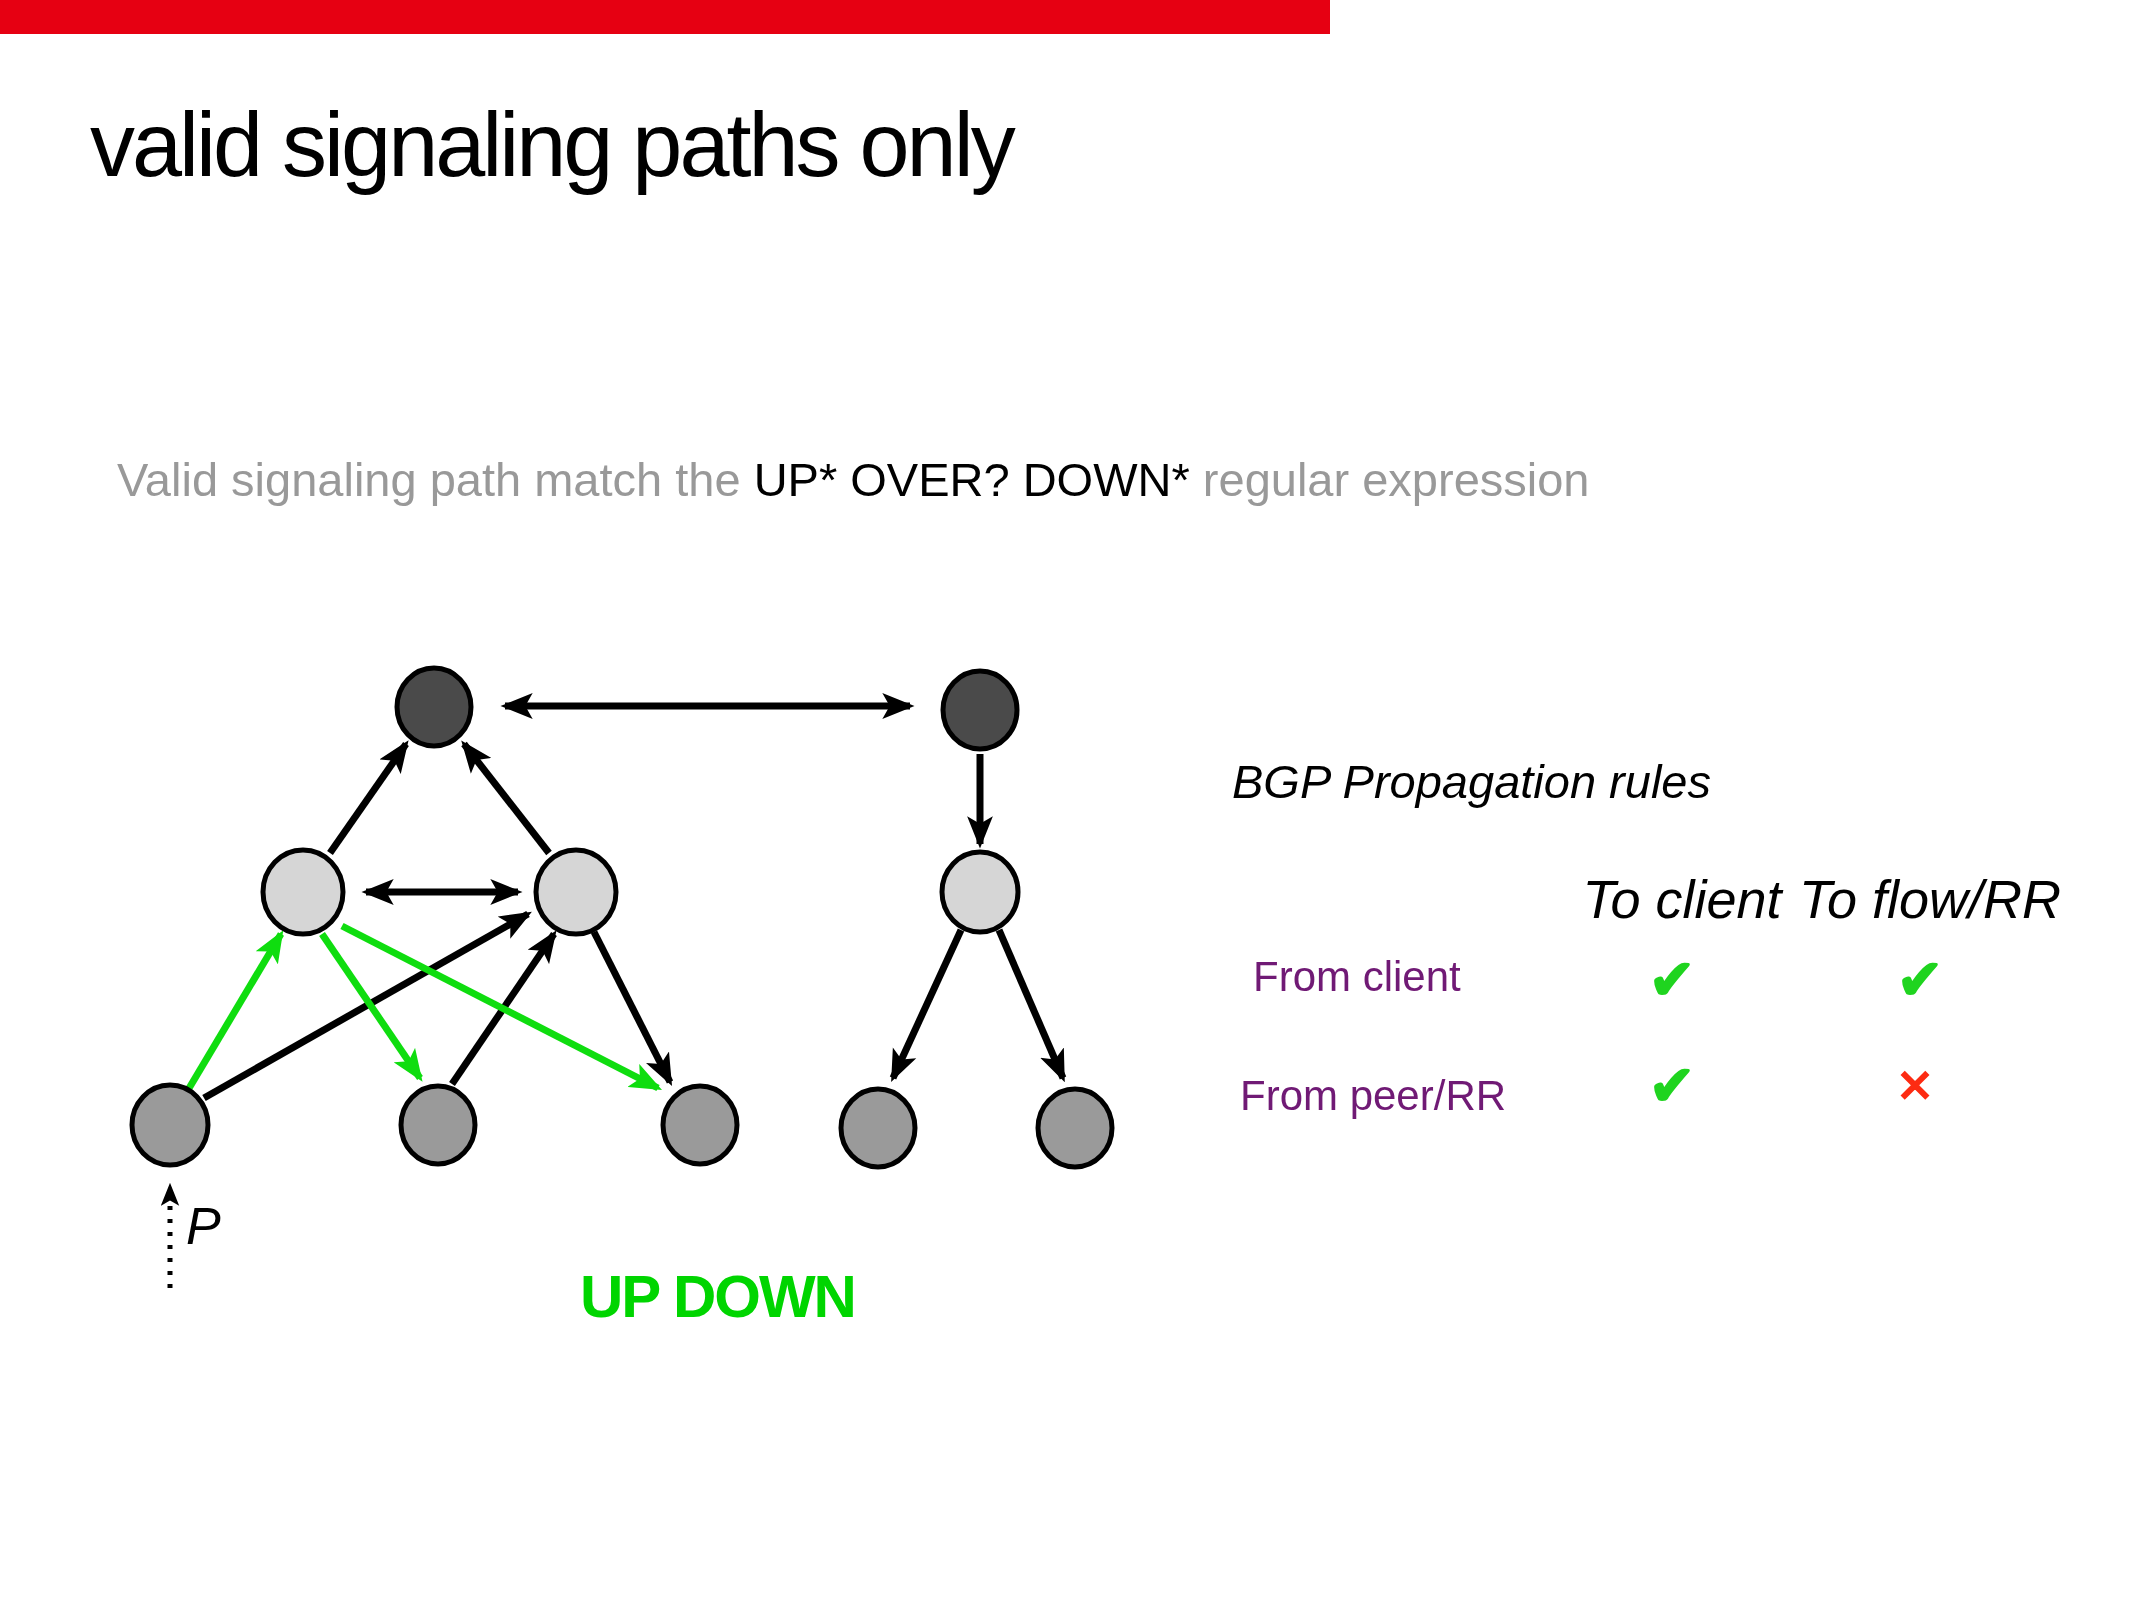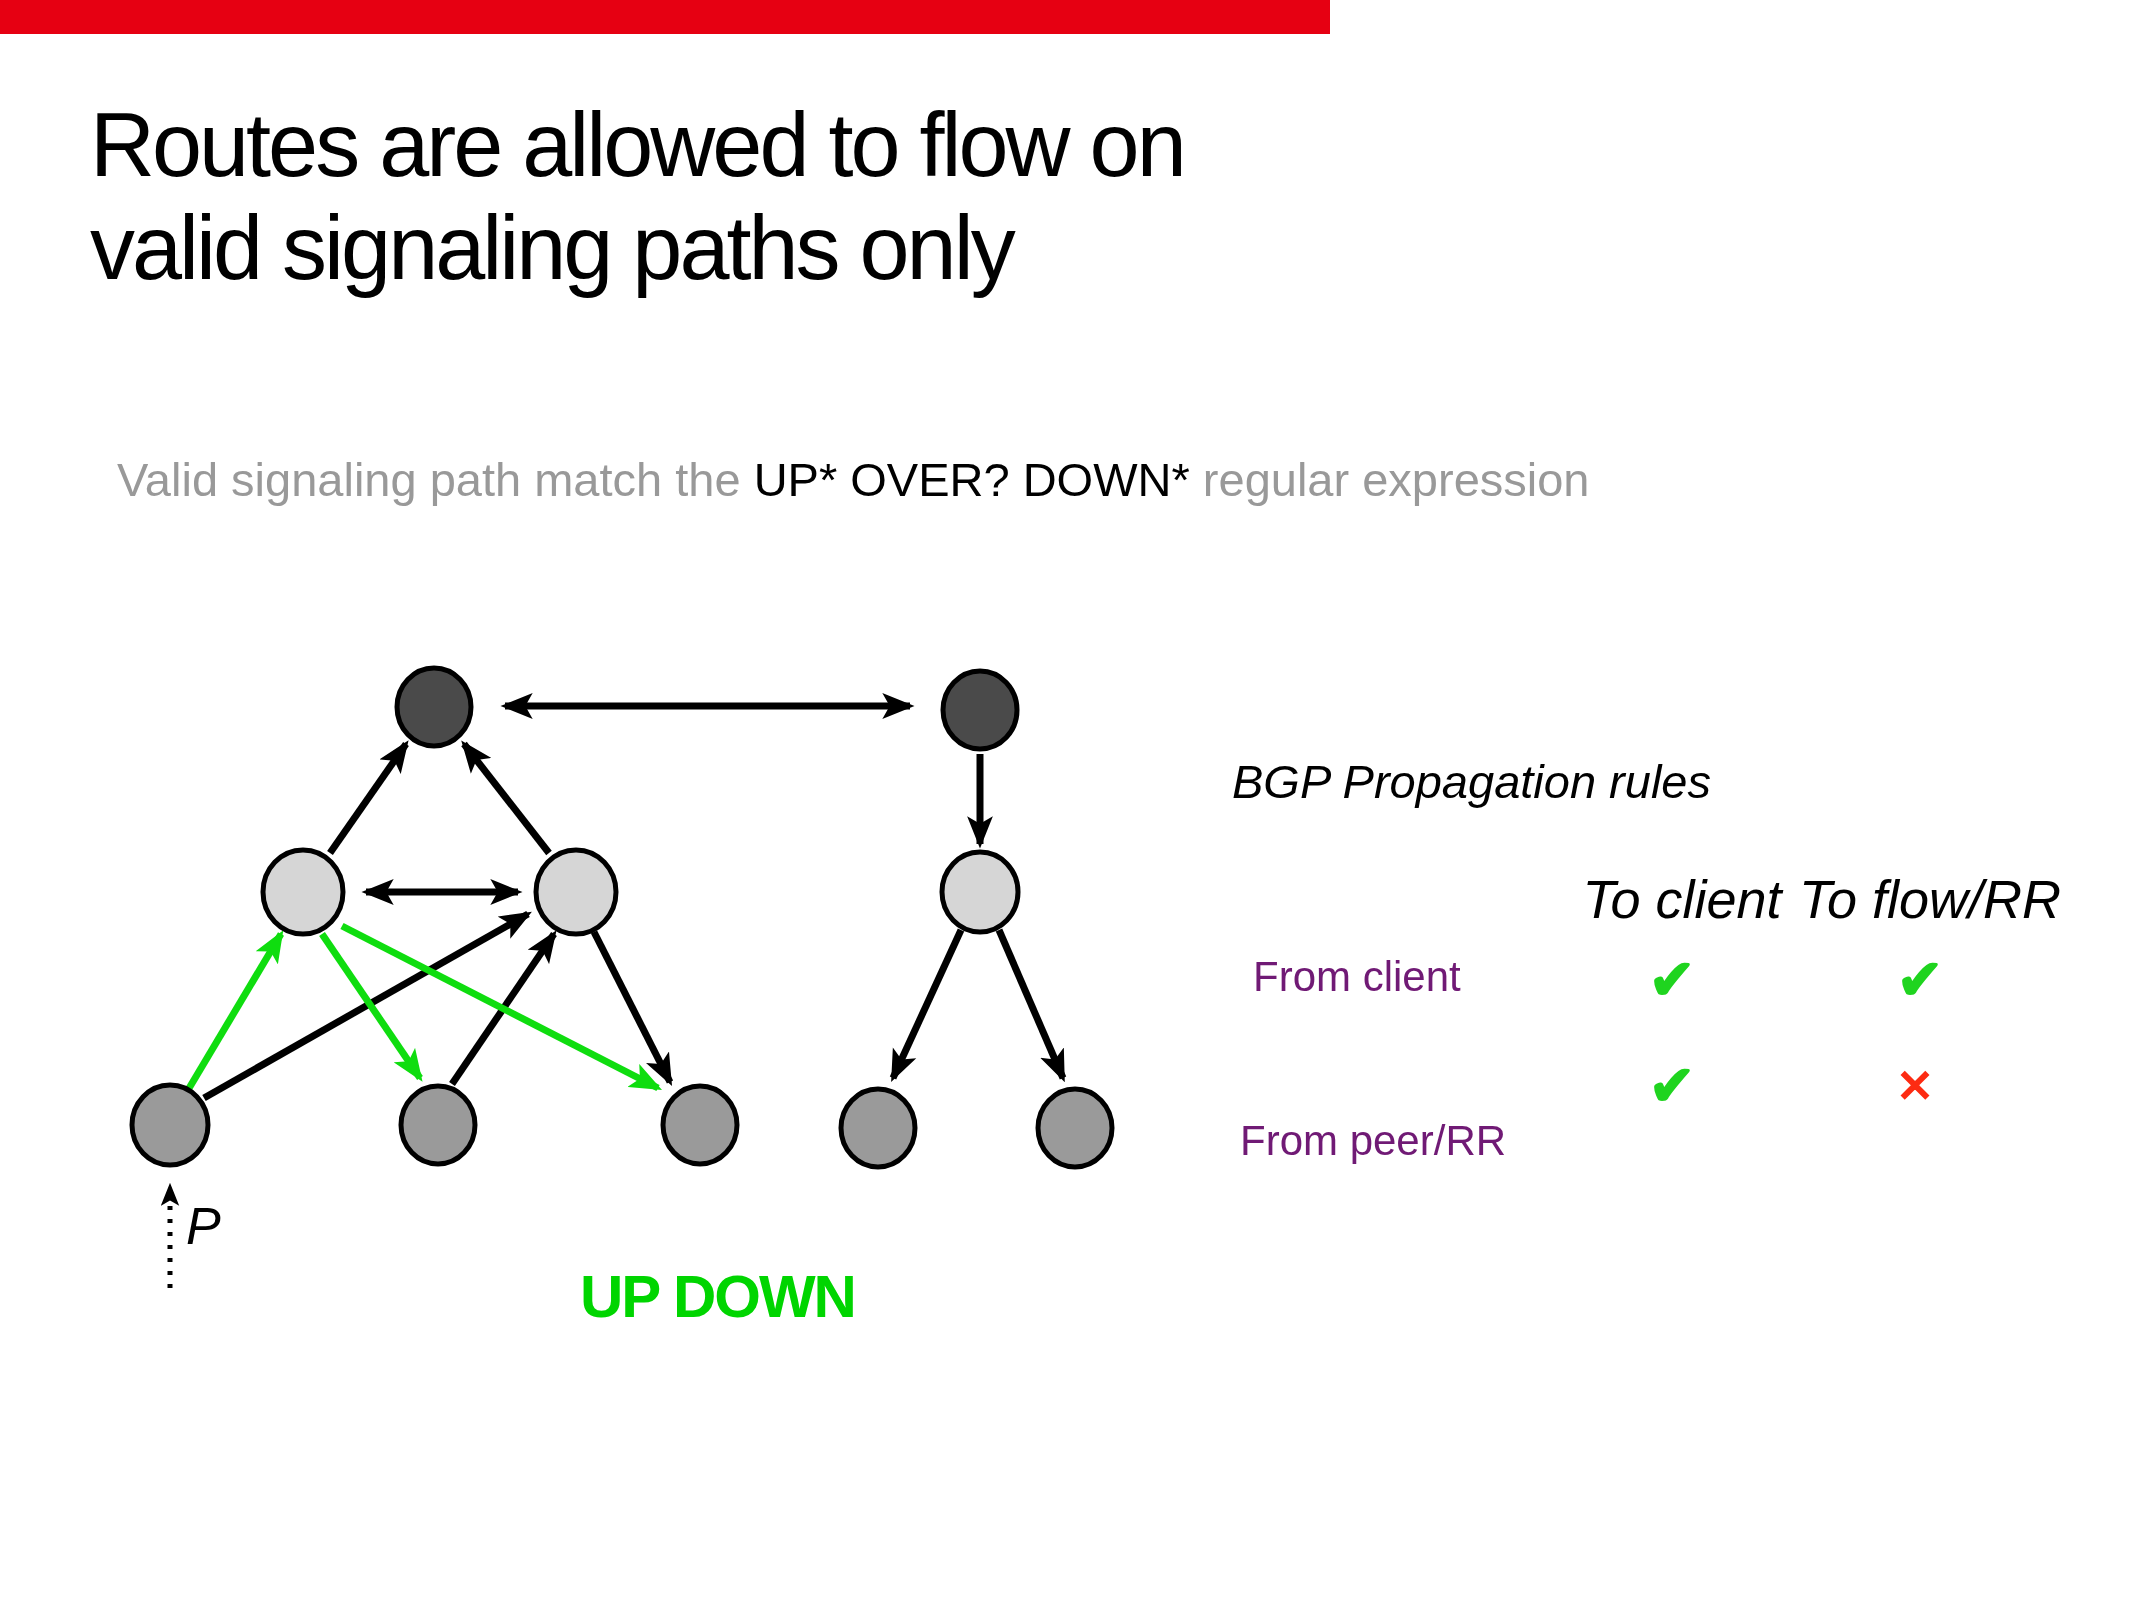--- a/index.html
+++ b/index.html
@@ -27,21 +27,20 @@
   .mark-cross{font-size:46px;}
 </style>
 </head>
 <body>
 
 <div class="slide">
 
   <div class="progress-bar" style="background: rgb(230, 0, 18);"></div>
 
   <div class="title">
-    <div>Routes are allowed to flow on</div>
     <div>valid signaling paths only</div>
   </div>
 
   <div class="subtitle">
     <span style="color: rgb(153, 153, 153);">Valid signaling path match the </span><span>UP* OVER? DOWN*</span><span style="color: rgb(153, 153, 153);"> regular expression</span>
   </div>
 
   <svg class="diagram-svg" width="2134" height="1600" viewBox="0 0 2134 1600">
     <defs>
       <marker id="ah" viewBox="0 0 10 8" refX="8.6" refY="4" markerWidth="4.6" markerHeight="3.8" orient="auto" markerUnits="strokeWidth">
@@ -92,20 +91,20 @@
   <div class="label-p">P</div>
 
   <div class="label-updown" style="color: rgb(0, 213, 0);">UP DOWN</div>
 
   <div class="rules-title">BGP Propagation rules</div>
 
   <div class="col-header" style="left:1682px;">To client</div>
   <div class="col-header" style="left:1930px;">To flow/RR</div>
 
   <div class="row-label" style="left:1253px;top:953px;">From client</div>
-  <div class="row-label" style="left:1240px;top:1072px;margin-top:45px;">From peer/RR</div>
+  <div class="row-label" style="left:1240px;top:1072px;">From peer/RR</div>
 
   <span class="mark mark-check" style="left: 1672px; top: 982px; color: rgb(31, 212, 31);">✔</span>
   <span class="mark mark-check" style="left: 1920px; top: 982px; color: rgb(31, 212, 31);">✔</span>
   <span class="mark mark-check" style="left: 1672px; top: 1088px; color: rgb(31, 212, 31);">✔</span>
   <span class="mark mark-cross" style="left: 1915px; top: 1088px; color: rgb(253, 43, 18);">✕</span>
 
 </div>
 
 </body></html>

